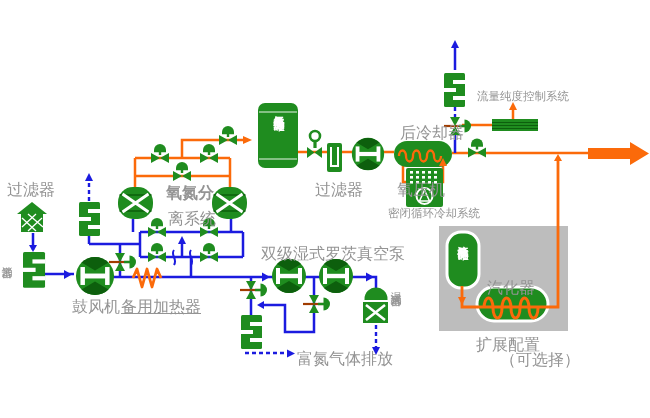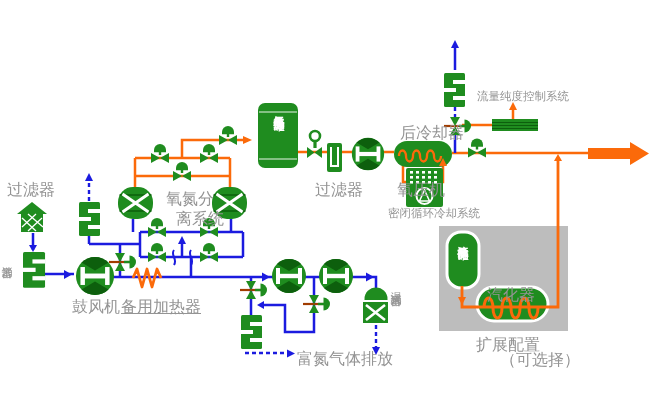--- a/index.html
+++ b/index.html
@@ -228,27 +228,28 @@
     <path d="M439,166 L447,166 L443,158 Z" fill="#fb6a0a"></path>
     <path d="M458,297 L466,297 L462,305 Z" fill="#fb6a0a"></path>
     <path d="M554,161 L562,161 L558,154 Z" fill="#fb6a0a"></path>
   </g>
 </svg>
 
   <div class="label" style="left:7px;top:181px;">过滤器</div>
   <div class="label vtext" style="left:0px;top:257px;font-size:11px;">消音器</div>
   <div class="label" style="left:72px;top:298px;">鼓风机</div>
   <div class="label" style="left:121px;top:298px;text-decoration:underline;">备用加热器</div>
-  <div class="label" style="left:166px;top:190px;">氧氮分</div>
-  <div class="label" style="left:168px;top:210px;margin-left:8px;">离系统</div>
+  <div class="label" style="left:166px;top:184px;font-weight:bold;">氧氮分</div>
+  <div class="label" style="left:168px;top:210px;">离系统</div>
   <div class="label vtext tank-label" style="left:272px;top:107px;">氧气缓冲罐</div>
   <div class="label" style="left:315px;top:181px;">过滤器</div>
   <div class="label" style="left:357px;top:181px;margin-left:40px;">氧压机</div>
   <div class="label" style="left:400px;top:124px;">后冷却器</div>
   <div class="label" style="left:388px;top:207px;font-size:11.5px;">密闭循环冷却系统</div>
   <div class="label" style="left:477px;top:90px;font-size:11.5px;">流量纯度控制系统</div>
+  <div class="label" style="left:261px;top:245px;">双级湿式罗茨真空泵</div>
   <div class="label vtext" style="left:389px;top:283px;font-size:11px;">湿式消音器</div>
   <div class="label" style="left:297px;top:350px;">富氮气体排放</div>
   <div class="label vtext tank-label" style="left:456px;top:237px;">液氧储罐</div>
-  <div class="label" style="left:487px;top:286px;">汽化器</div>
+  <div class="label" style="left:487px;top:279px;">汽化器</div>
   <div class="label" style="left:476px;top:336px;">扩展配置</div>
   <div class="label" style="left:500px;top:351px;text-align:center;">（可选择）</div>
 </div>
 
 </body></html>

